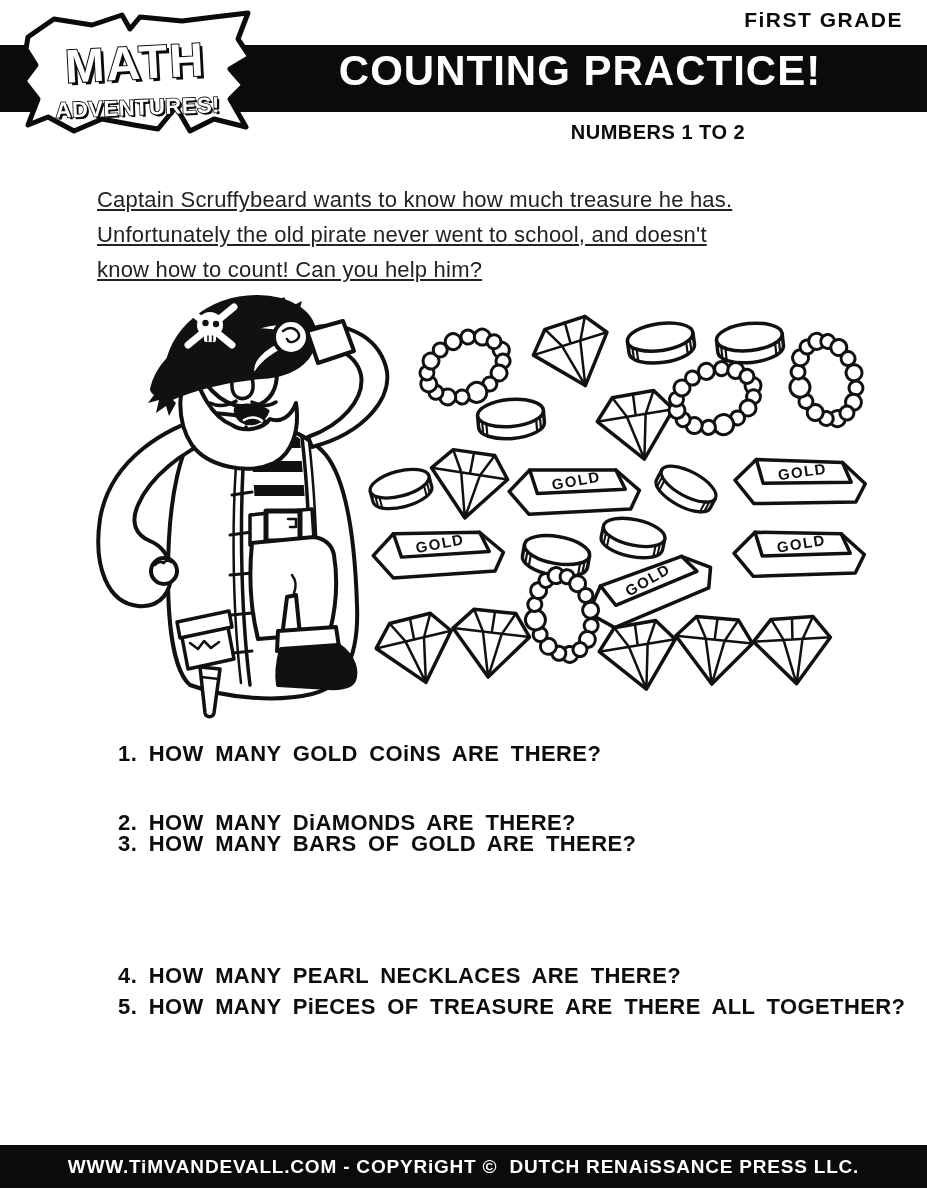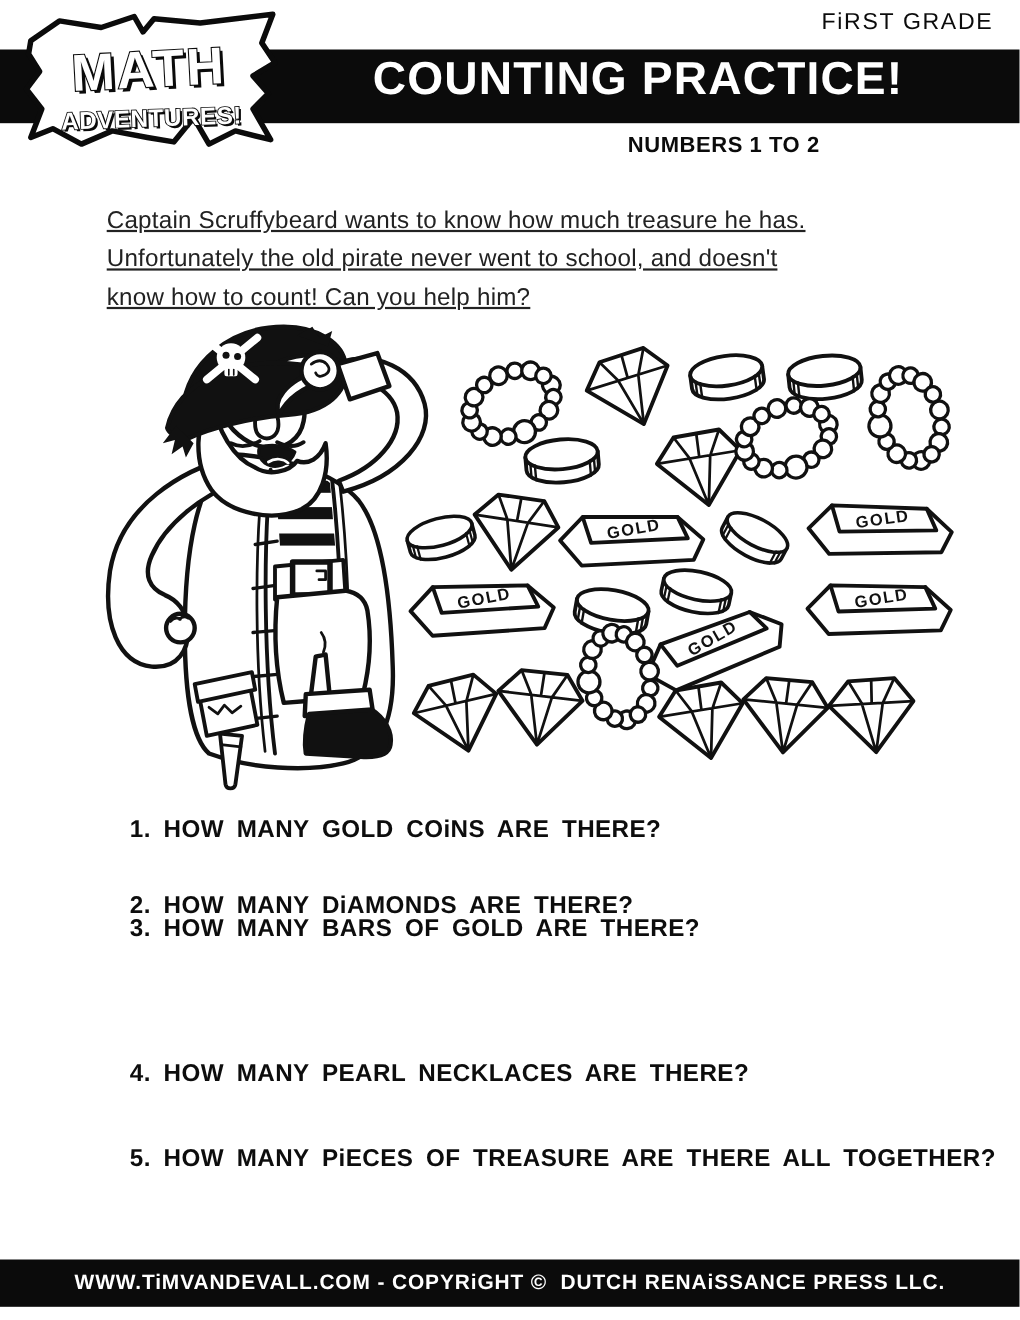--- a/index.html
+++ b/index.html
@@ -3,21 +3,21 @@
 <meta charset="utf-8">
 <style>
   html,body{margin:0;padding:0;}
   body{
     width:927px;height:1200px;position:relative;overflow:hidden;
     background:#ffffff;color:#111;
     font-family:"Liberation Sans",sans-serif;
   }
   .grade-label{
     position:absolute;top:8px;right:24px;
-    font-size:21px;font-weight:normal;letter-spacing:1.5px;color:#0b0b0b;
+    font-size:21px;font-weight:bold;letter-spacing:1.5px;color:#0b0b0b;
   }
   .band{
     position:absolute;left:0;top:45px;width:927px;height:67px;background:#0b0b0b;
   }
   .banner-title{
     position:absolute;left:300px;top:45px;width:560px;height:51px;
     display:flex;align-items:center;justify-content:center;
     color:#fff;font-size:42px;font-weight:bold;letter-spacing:1px;white-space:pre;
   }
   .subtitle{
@@ -30,21 +30,21 @@
     font-size:22px;line-height:35px;letter-spacing:0.2px;color:#222;
     white-space:pre-line;
     text-decoration:underline;
   }
   .scene{position:absolute;left:60px;top:275px;width:860px;height:448px;}
   .question{
     position:absolute;left:118px;
     font-size:22px;font-weight:bold;letter-spacing:0.4px;word-spacing:5px;color:#0d0d0d;
     white-space:pre;
   }
-  #q0{top:741px;} #q1{top:810px;} #q2{top:831px;} #q3{top:963px;} #q4{top:1040px;text-align:center;}
+  #q0{top:741px;} #q1{top:810px;} #q2{top:831px;} #q3{top:963px;} #q4{top:994px;text-align:center;}
   .footer{
     position:absolute;left:0;top:1145px;width:927px;height:43px;background:#0b0b0b;
     display:flex;align-items:center;justify-content:center;
     color:#fff;font-size:19px;font-weight:bold;letter-spacing:0.8px;white-space:pre;
   }
 </style>
 </head>
 <body>
 
 <div class="grade-label">FiRST GRADE</div>

